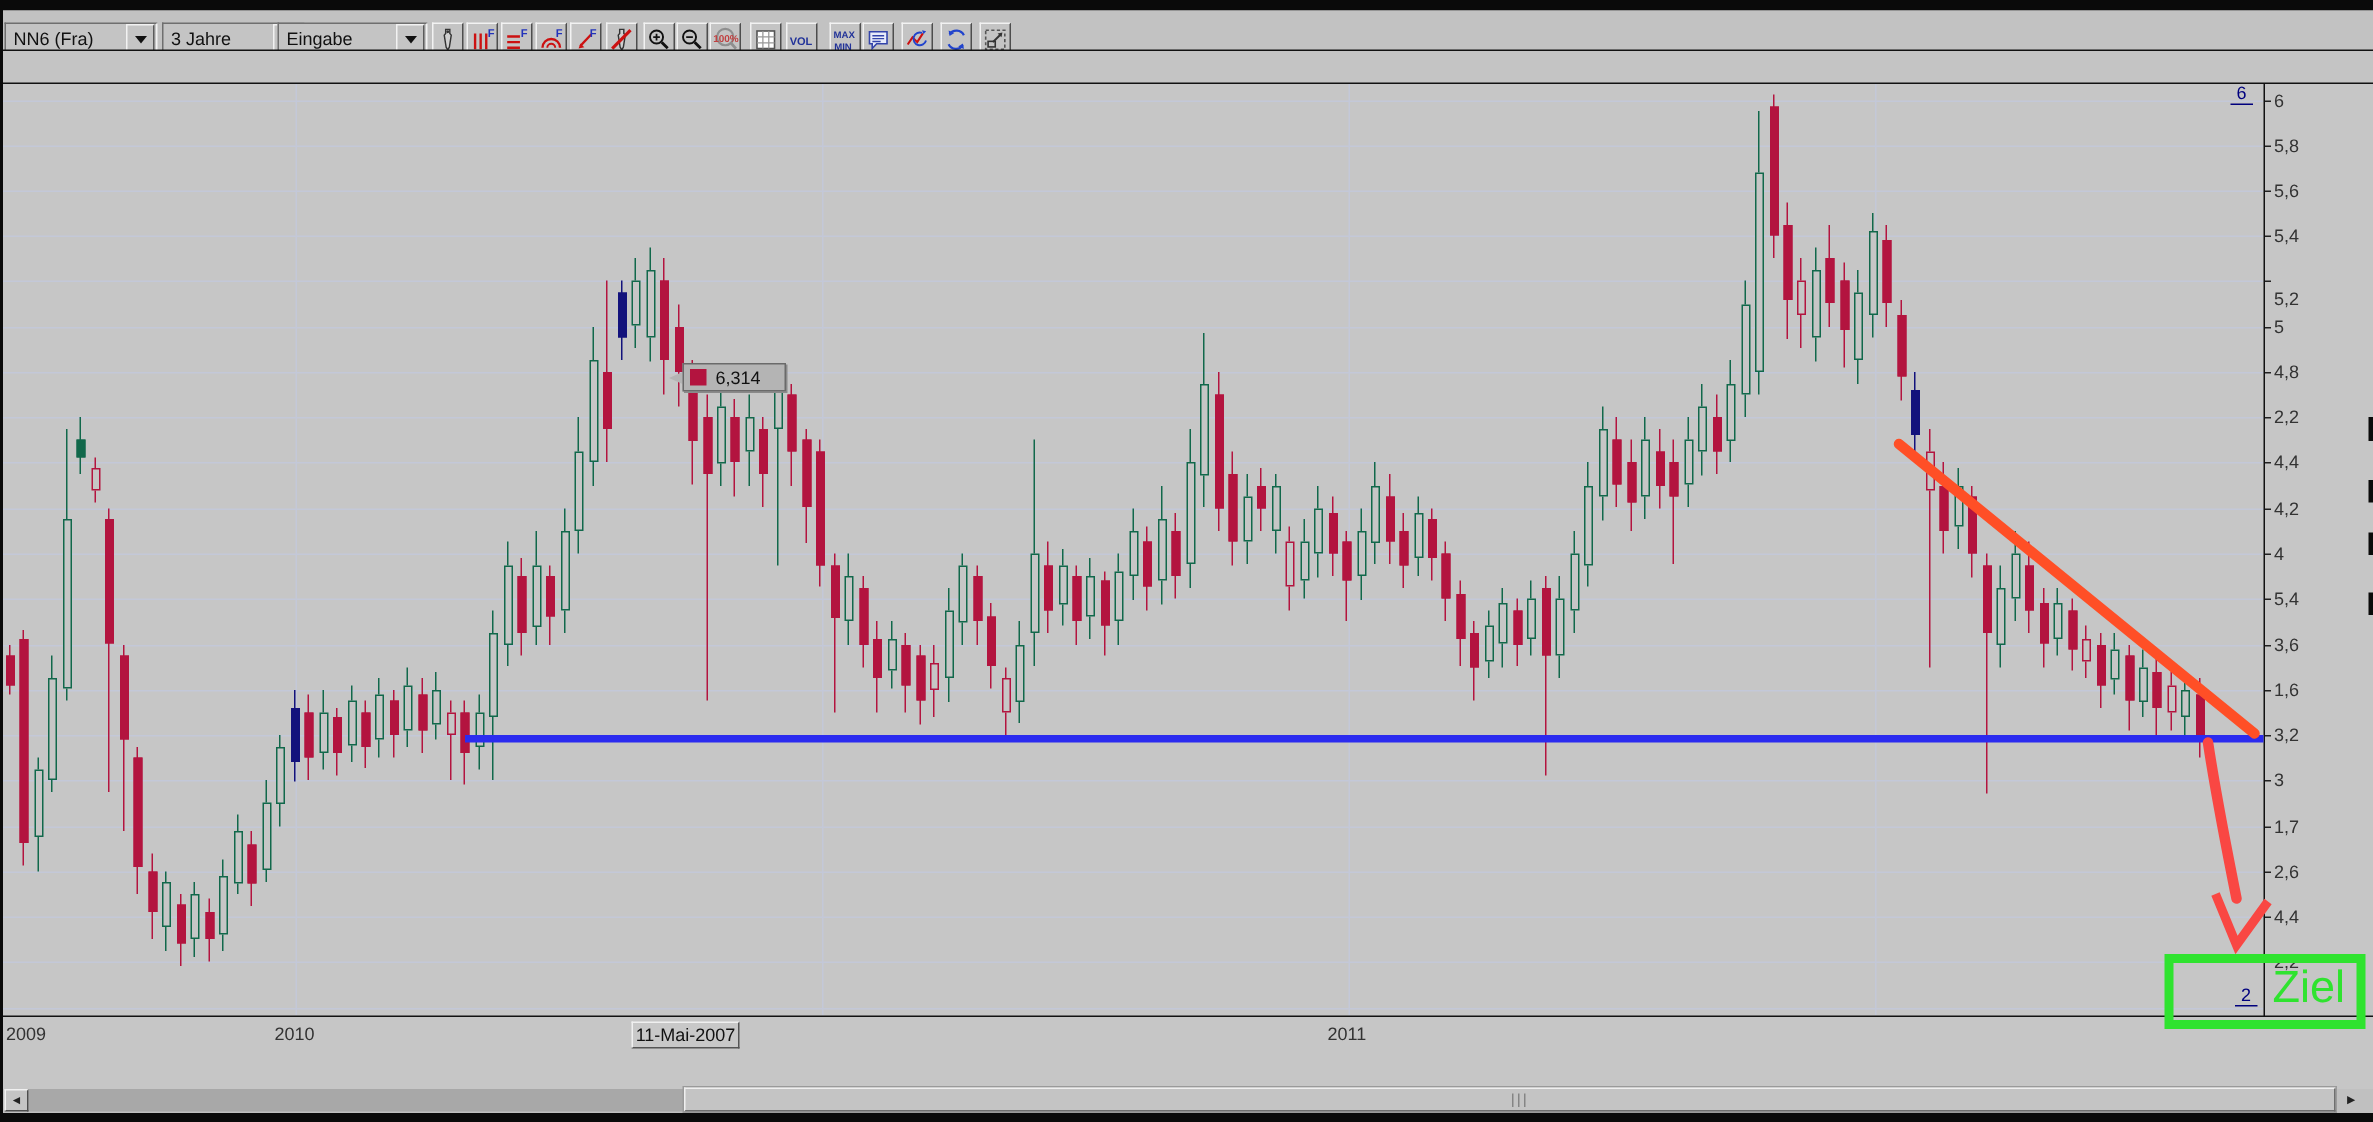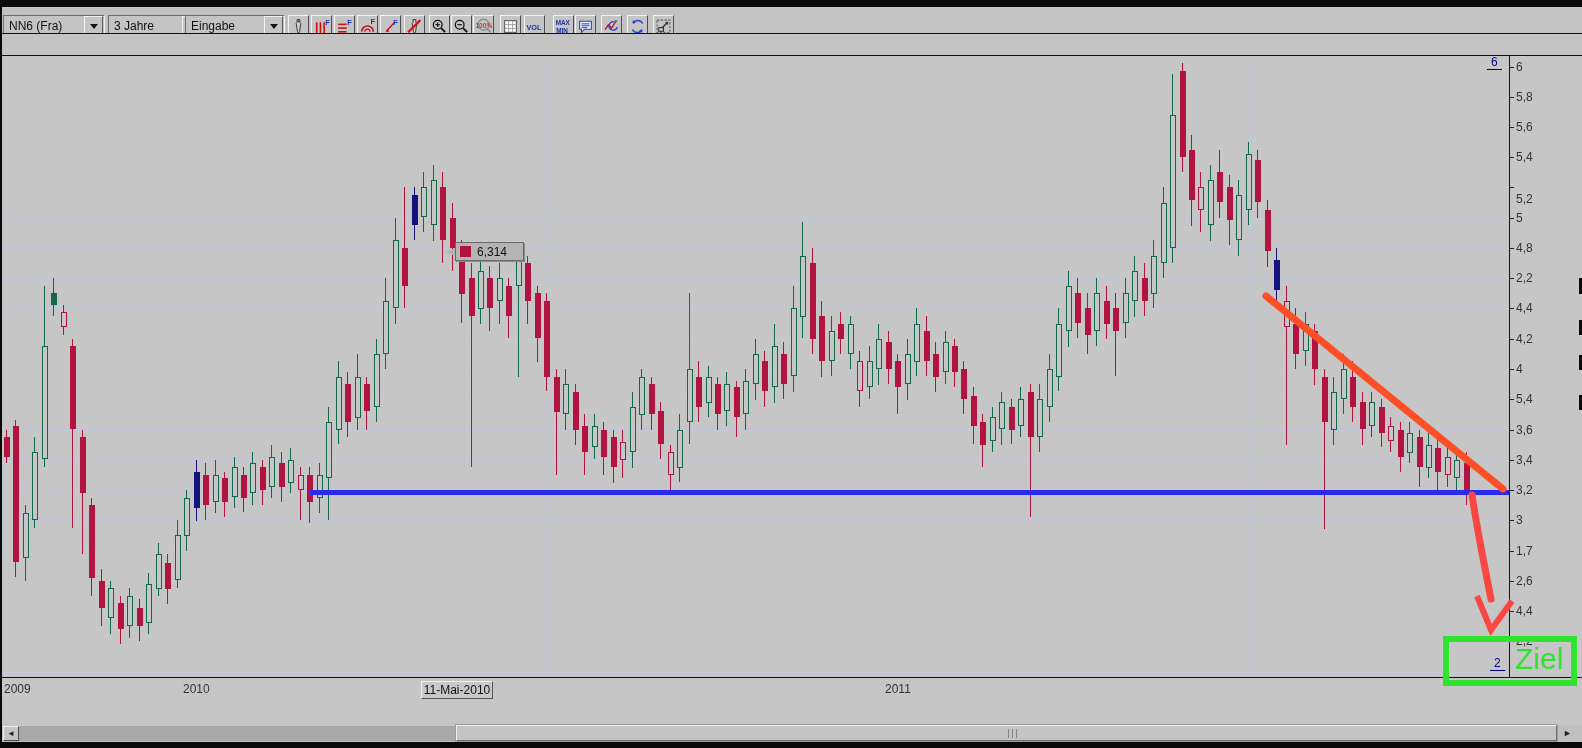--- a/index.html
+++ b/index.html
@@ -576,21 +576,21 @@
       <div class="ylab" style="top: 301px;">4,4</div>
       <div class="ytick" style="top: 339px;"></div>
       <div class="ylab" style="top: 332px;">4,2</div>
       <div class="ytick" style="top: 369px;"></div>
       <div class="ylab" style="top: 362px;">4</div>
       <div class="ytick" style="top: 399px;"></div>
       <div class="ylab" style="top: 392px;">5,4</div>
       <div class="ytick" style="top: 430px;"></div>
       <div class="ylab" style="top: 423px;">3,6</div>
       <div class="ytick" style="top: 460px;"></div>
-      <div class="ylab" style="top: 453px;">3,4</div>
+      <div class="ylab" style="top: 453px;">1,6</div>
       <div class="ytick" style="top: 490px;"></div>
       <div class="ylab" style="top: 483px;">3,2</div>
       <div class="ytick" style="top: 520px;"></div>
       <div class="ylab" style="top: 513px;">3</div>
       <div class="ytick" style="top: 551px;"></div>
       <div class="ylab" style="top: 544px;">1,7</div>
       <div class="ytick" style="top: 581px;"></div>
       <div class="ylab" style="top: 574px;">2,6</div>
       <div class="ytick" style="top: 611px;"></div>
       <div class="ylab" style="top: 604px;">4,4</div>
@@ -613,21 +613,21 @@
   <div class="abs" id="ziel-label" style="left: 1515px; top: 642px;">Ziel</div>
   <div class="abs minmax" style="left:1487px;top:55px;">6</div>
   <div class="abs minmax" style="left:1490px;top:656px;">2</div>
 
   <div class="abs" id="tooltip-ptr"></div>
   <div class="abs" id="tooltip">
     <span class="sw"></span>
     <span class="tv">6,314</span>
   </div>
 
-  <div class="abs" id="datebox">11-Mai-2010</div>
+  <div class="abs" id="datebox">11-Mai-2007</div>
 
   <div class="abs" id="sb-strip"></div>
   <div class="abs" id="sb-track"></div>
   <div class="abs" id="sb-left">◄</div>
   <div class="abs" id="sb-thumb"></div>
   <div class="grip" style="left:1008px;"></div>
   <div class="grip" style="left:1012px;"></div>
   <div class="grip" style="left:1016px;"></div>
   <div class="abs" id="sb-right">►</div>
 

